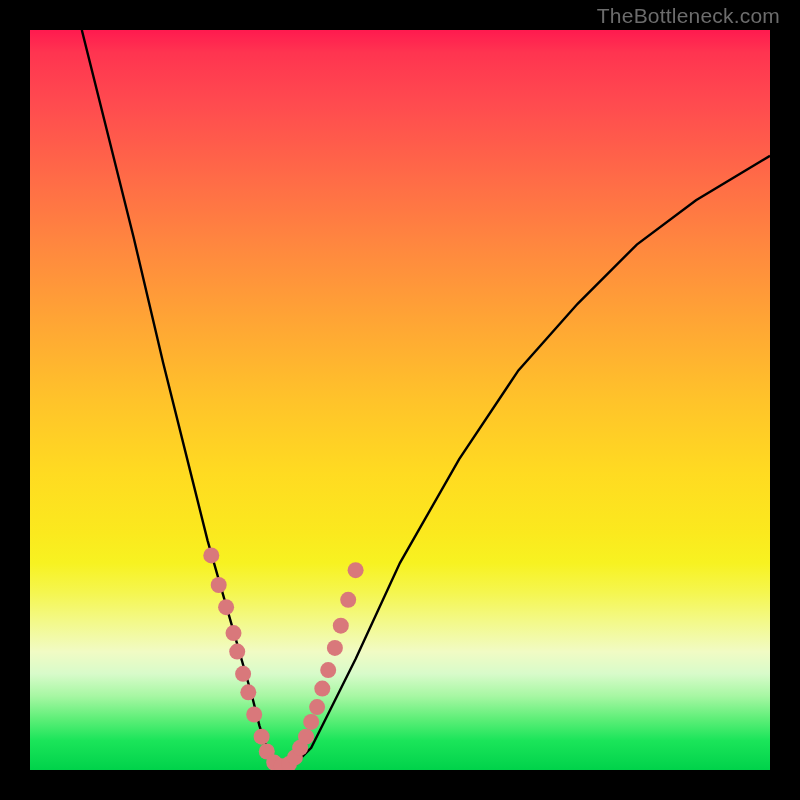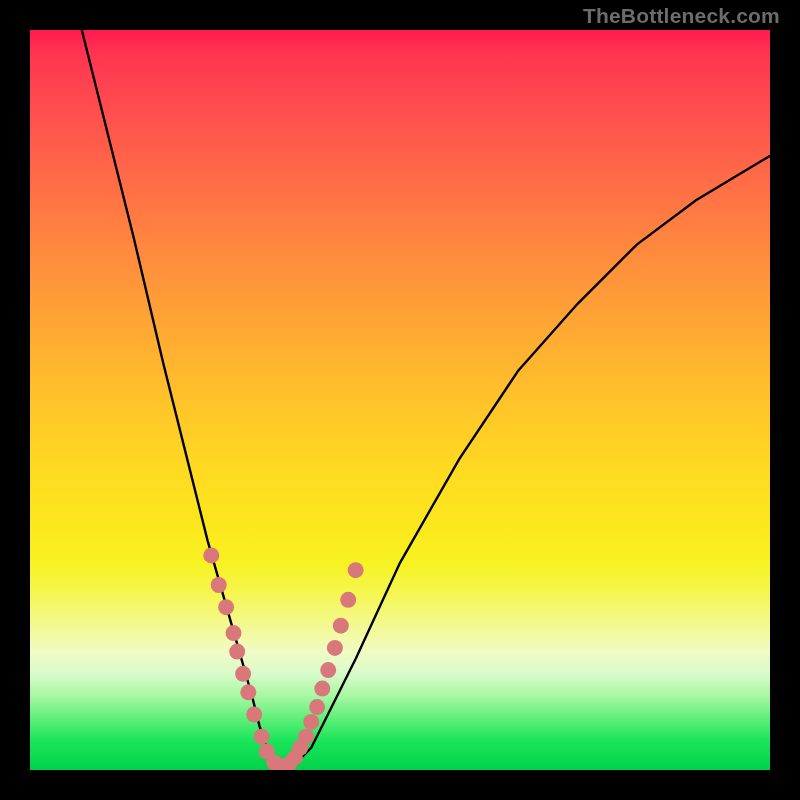--- a/index.html
+++ b/index.html
@@ -47,21 +47,21 @@
       #00d24a 100%
     );
   }
   .watermark {
     position: absolute;
     top: 4px;
     right: 20px;
     color: #6c6c6c;
     font-size: 21px;
     letter-spacing: 0.2px;
-    font-weight: 700;
+    font-weight: 400;
     text-align: right;
   }
   svg.curve {
     position: absolute;
     top: 0;
     left: 0;
     width: 740px;
     height: 740px;
   }
 </style>

